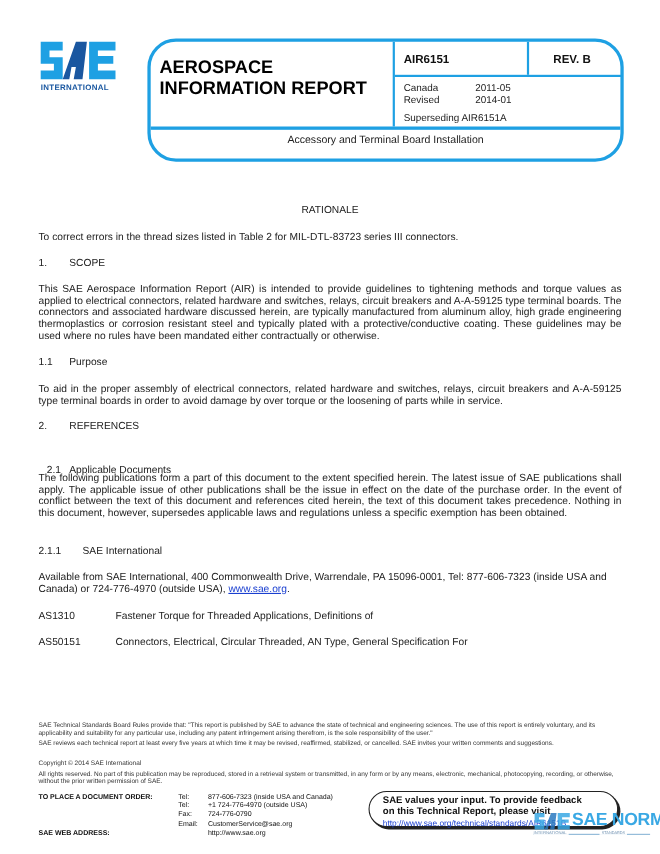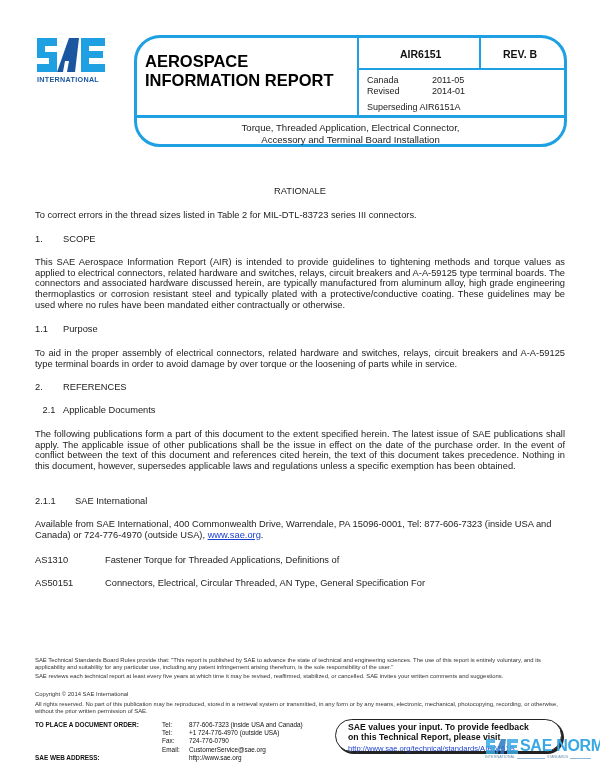--- a/index.html
+++ b/index.html
@@ -15,21 +15,21 @@
 
   
   .hdr { left: 134px; top: 35px; width: 433px; height: 112px;
          border: 3px solid #1ea0e3; box-sizing: border-box; }
   .hdr-title { position: absolute; left: 8px; top: 14px; font-size: 16.5px; font-weight: bold;
                line-height: 19px; color: #000; }
   .hdr-right { position: absolute; left: 220px; top: 0; width: 207px; height: 77px;
                border-left: 2px solid #1ea0e3; }
   .hdr-docno-row { position: absolute; left: 0; top: 0; width: 207px; height: 30px;
                    border-bottom: 2px solid #1ea0e3; }
-  .hdr-docno { position: absolute; left: 8px; top: 10px; font-size: 10.5px; font-weight: bold; margin-left: 33px; }
+  .hdr-docno { position: absolute; left: 8px; top: 10px; font-size: 10.5px; font-weight: bold; }
   .hdr-rev-cell { position: absolute; left: 120px; top: 0; width: 91px; height: 30px;
                   border-left: 2px solid #1ea0e3; }
   .hdr-rev { position: absolute; left: 22px; top: 10px; font-size: 10.5px; font-weight: bold; }
   .hdr-dates { position: absolute; left: 8px; top: 37px; font-size: 9px; line-height: 10.5px; color: #222; }
   .hdr-dates .lbl { display: inline-block; width: 65px; }
   .hdr-super { position: absolute; left: 8px; top: 64px; font-size: 9px; color: #222; }
   .hdr-sep { position: absolute; left: 0; top: 77px; width: 427px; height: 0;
              border-top: 3px solid #1ea0e3; }
   .hdr-subject { position: absolute; left: 0; top: 84px; width: 427px; text-align: center;
                  font-size: 9.6px; line-height: 12px; color: #222; }
@@ -94,21 +94,20 @@
       </div>
     </div>
     <div class="hdr-dates">
       <div><span class="lbl">Canada</span><span>2011-05</span></div>
       <div><span class="lbl">Revised</span><span>2014-01</span></div>
     </div>
     <div class="hdr-super">Superseding AIR6151A</div>
   </div>
   <div class="hdr-sep"></div>
   <div class="hdr-subject">
-    <div>Torque, Threaded Application, Electrical Connector,</div>
     <div>Accessory and Terminal Board Installation</div>
   </div>
 </div>
 
 <div class="abs body-text center" style="top:186px;">RATIONALE</div>
 <div class="abs body-text" style="top:210px;">To correct errors in the thread sizes listed in Table 2 for MIL-DTL-83723 series III connectors.</div>
 
 <div class="abs sect" style="left:35px; top:234px;">
   <span class="num">1.</span><span>SCOPE</span>
 </div>
@@ -116,21 +115,21 @@
 
 <div class="abs sect" style="left:35px; top:324px;">
   <span class="num">1.1</span><span>Purpose</span>
 </div>
 <div class="abs body-text" style="top:348px;">To aid in the proper assembly of electrical connectors, related hardware and switches, relays, circuit breakers and A-A-59125 type terminal boards in order to avoid damage by over torque or the loosening of parts while in service.</div>
 
 <div class="abs sect" style="left:35px; top:382px;">
   <span class="num">2.</span><span>REFERENCES</span>
 </div>
 
-<div class="abs sect" style="left:35px; top:405px;text-align:center;">
+<div class="abs sect" style="left:35px; top:422px;text-align:center;">
   <span class="num">2.1</span><span>Applicable Documents</span>
 </div>
 <div class="abs body-text" style="top:429px;">The following publications form a part of this document to the extent specified herein. The latest issue of SAE publications shall apply. The applicable issue of other publications shall be the issue in effect on the date of the purchase order. In the event of conflict between the text of this document and references cited herein, the text of this document takes precedence. Nothing in this document, however, supersedes applicable laws and regulations unless a specific exemption has been obtained.</div>
 
 <div class="abs sect" style="left:35px; top:496px;">
   <span class="num" style="width:40px;">2.1.1</span><span>SAE International</span>
 </div>
 <div class="abs body-text" style="top:519px; text-align:left;">
   <span>Available from SAE International, 400 Commonwealth Drive, Warrendale, PA 15096-0001, Tel: 877-606-7323 (inside USA and Canada) or 724-776-4970 (outside USA), </span><a class="link">www.sae.org</a><span>.</span>
 </div>

